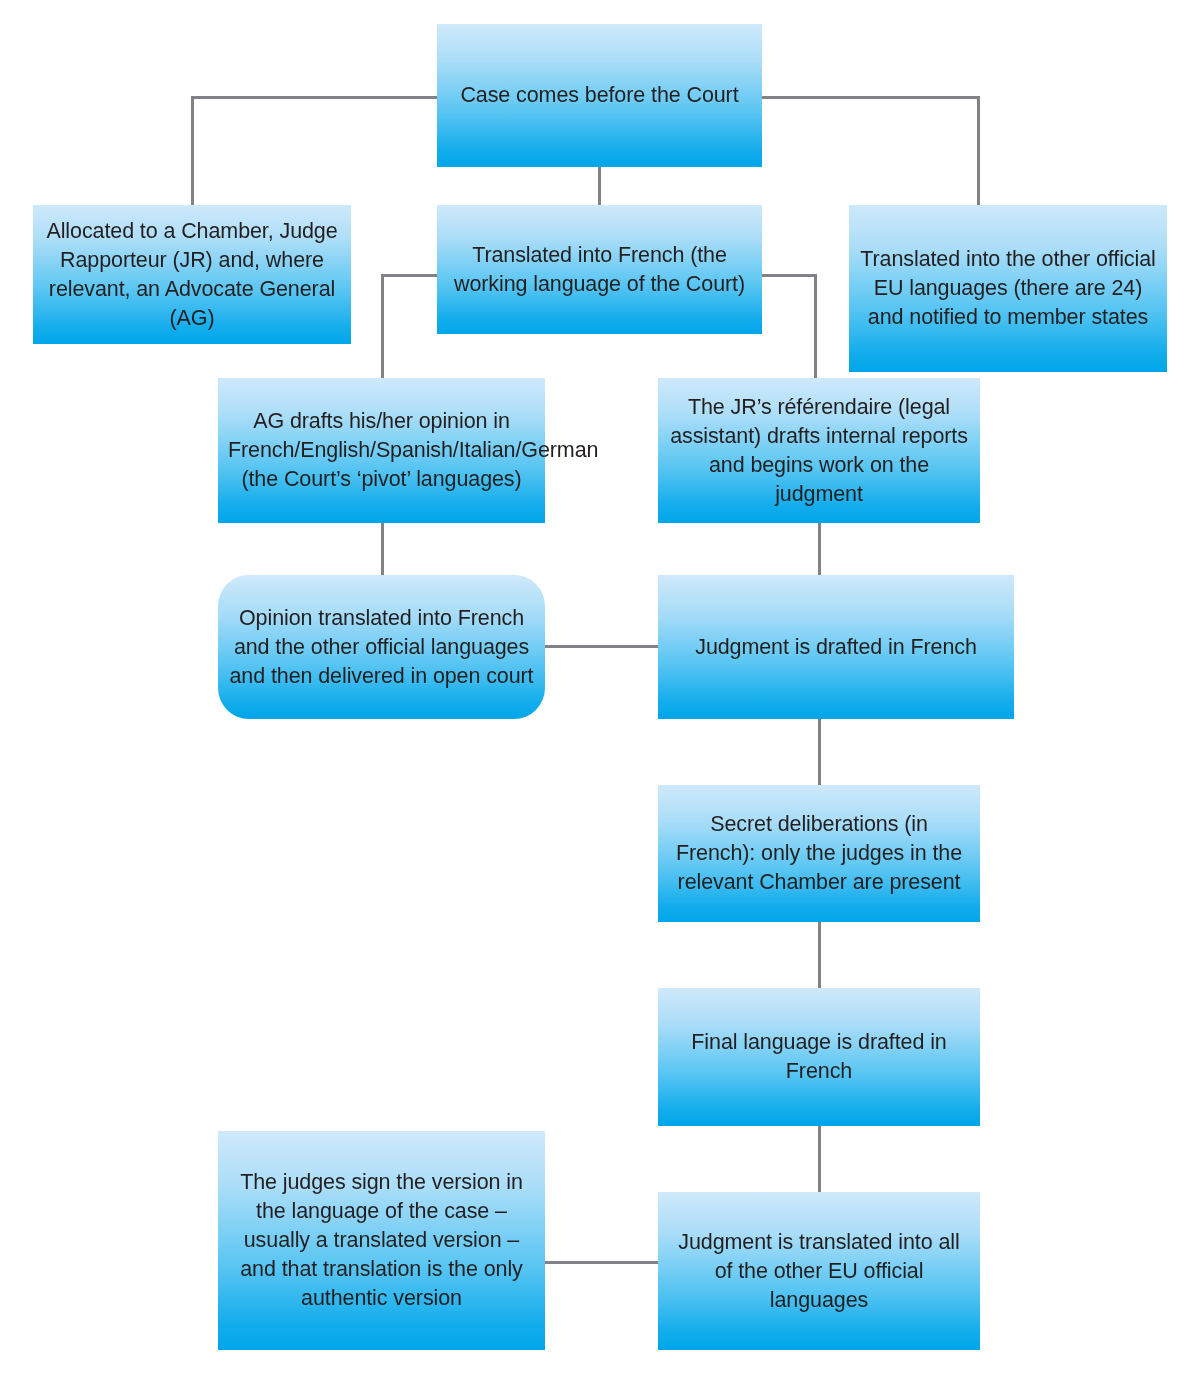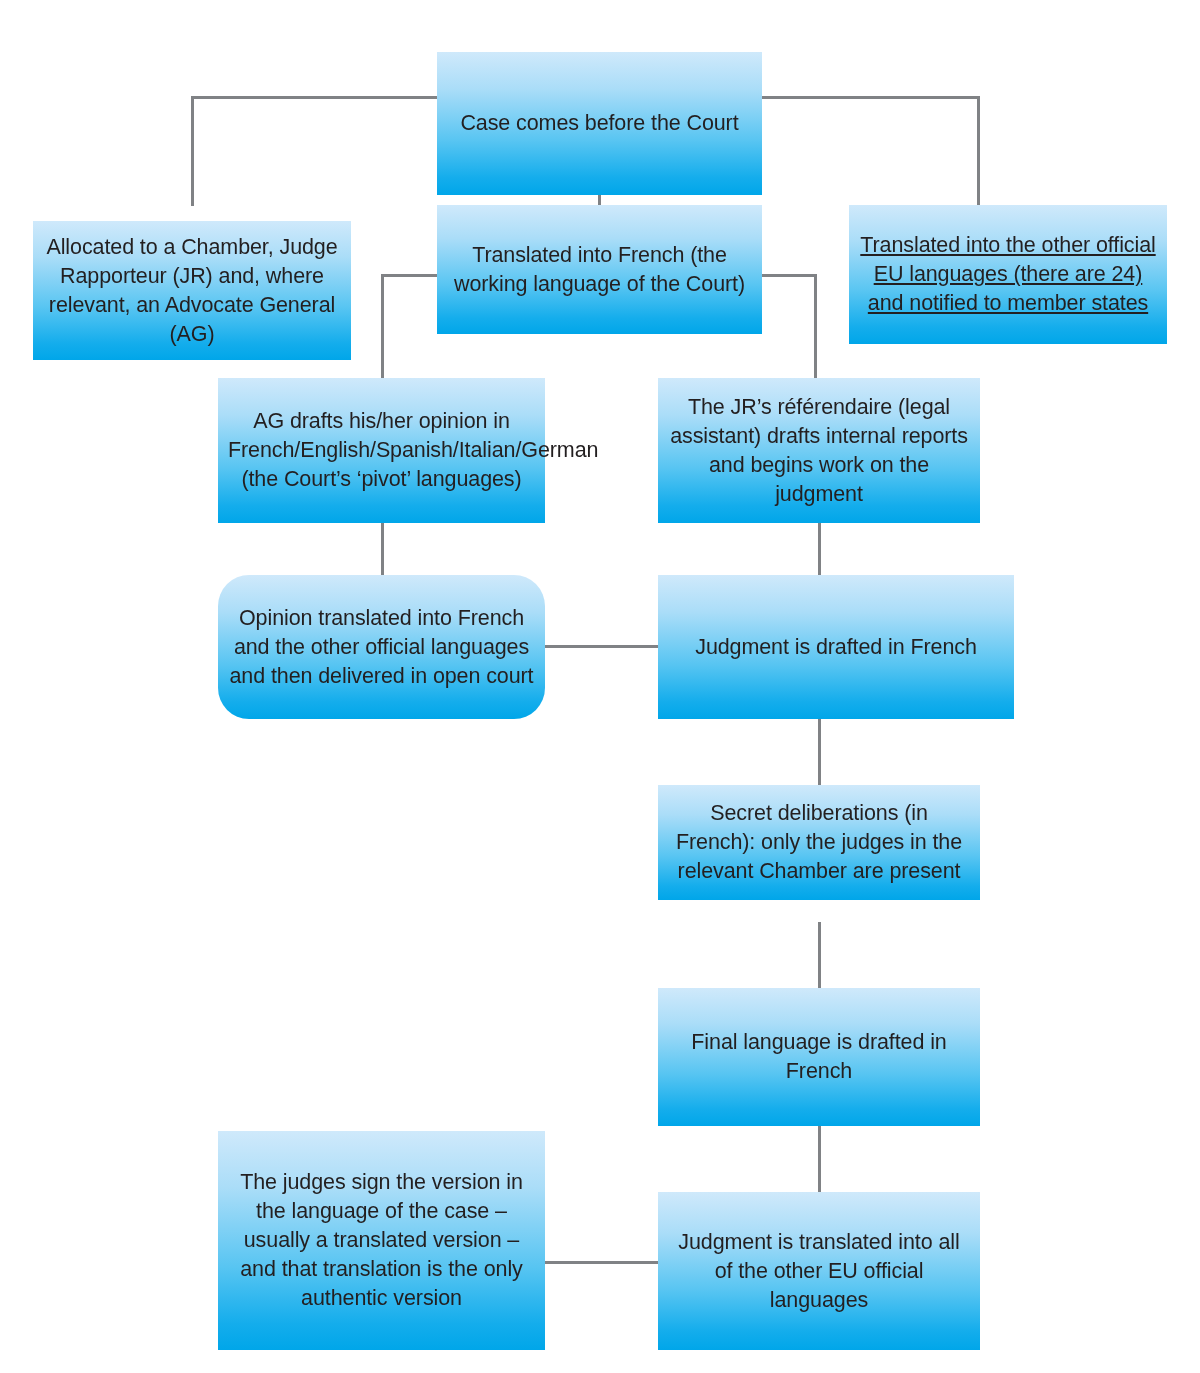--- a/index.html
+++ b/index.html
@@ -68,53 +68,53 @@
   <div class="conn h" style="left:545px; top:645px; width:114px;"></div>
 
   <div class="conn v" style="left:818px; top:719px; height:66px;"></div>
 
   <div class="conn v" style="left:818px; top:922px; height:66px;"></div>
 
   <div class="conn v" style="left:818px; top:1126px; height:66px;"></div>
 
   <div class="conn h" style="left:545px; top:1261px; width:114px;"></div>
 
-  <div class="node" style="left:437px; top:24px; width:325px; height:143px;margin-top:28px;">
+  <div class="node" style="left:437px; top:24px; width:325px; height:143px;">
     <span>Case comes before the Court</span>
   </div>
 
-  <div class="node" style="left:33px; top:205px; width:318px; height:139px;margin-top:16px;">
+  <div class="node" style="left:33px; top:205px; width:318px; height:139px;">
     <span>Allocated to a Chamber, Judge Rapporteur (JR) and, where relevant, an Advocate General (AG)</span>
   </div>
 
   <div class="node" style="left:437px; top:205px; width:325px; height:129px;">
     <span>Translated into French (the working language of the Court)</span>
   </div>
 
-  <div class="node" style="left:849px; top:205px; width:318px; height:139px;text-decoration:underline;">
+  <div class="node" style="left:849px; top:205px; width:318px; height:167px;">
     <span>Translated into the other official EU languages (there are 24) and notified to member states</span>
   </div>
 
   <div class="node" style="left:658px; top:378px; width:322px; height:145px;">
     <span>The JR’s référendaire (legal assistant) drafts internal reports and begins work on the judgment</span>
   </div>
 
   <div class="node" style="left:218px; top:378px; width:327px; height:145px;">
     <span>AG drafts his/her opinion in French/English/Spanish/Italian/German (the Court’s ‘pivot’ languages)</span>
   </div>
 
   <div class="node" style="left:218px; top:575px; width:327px; height:144px;border-radius:31px;">
     <span>Opinion translated into French and the other official languages and then delivered in open court</span>
   </div>
 
   <div class="node" style="left:658px; top:575px; width:356px; height:144px;">
     <span>Judgment is drafted in French</span>
   </div>
 
-  <div class="node" style="left:658px; top:785px; width:322px; height:115px;justify-content:flex-end;">
+  <div class="node" style="left:658px; top:785px; width:322px; height:137px;justify-content:flex-end;">
     <span>Secret deliberations (in French): only the judges in the relevant Chamber are present</span>
   </div>
 
   <div class="node" style="left:658px; top:988px; width:322px; height:138px;">
     <span>Final language is drafted in French</span>
   </div>
 
   <div class="node" style="left:218px; top:1131px; width:327px; height:219px;">
     <span>The judges sign the version in the language of the case – usually a translated version – and that translation is the only authentic version</span>
   </div>

